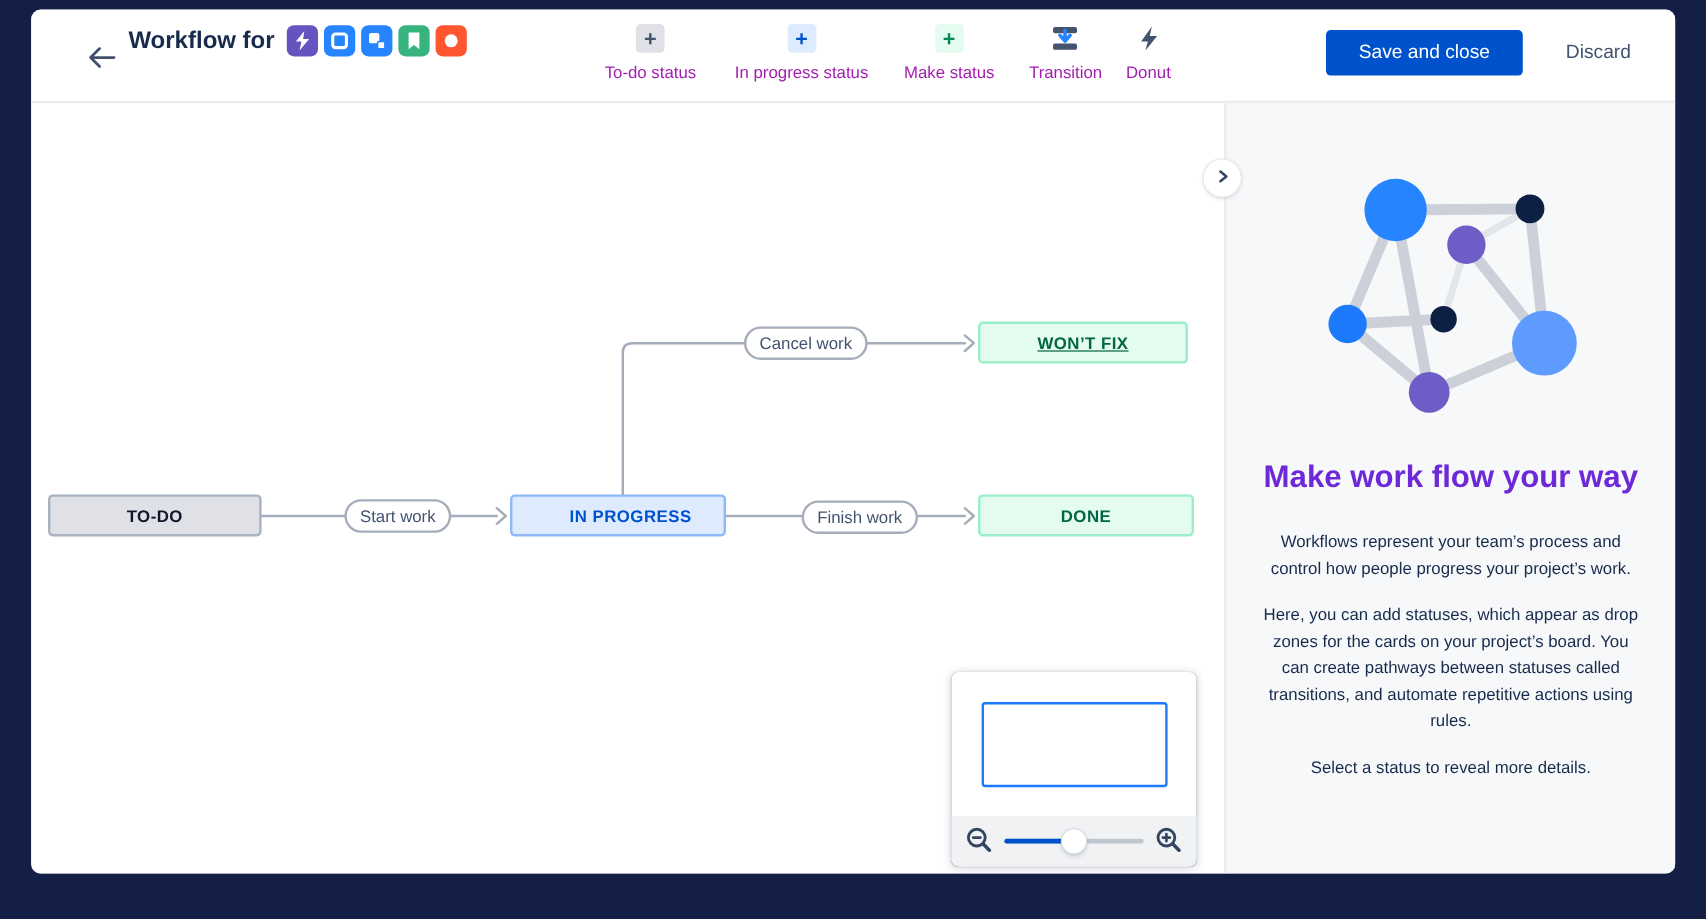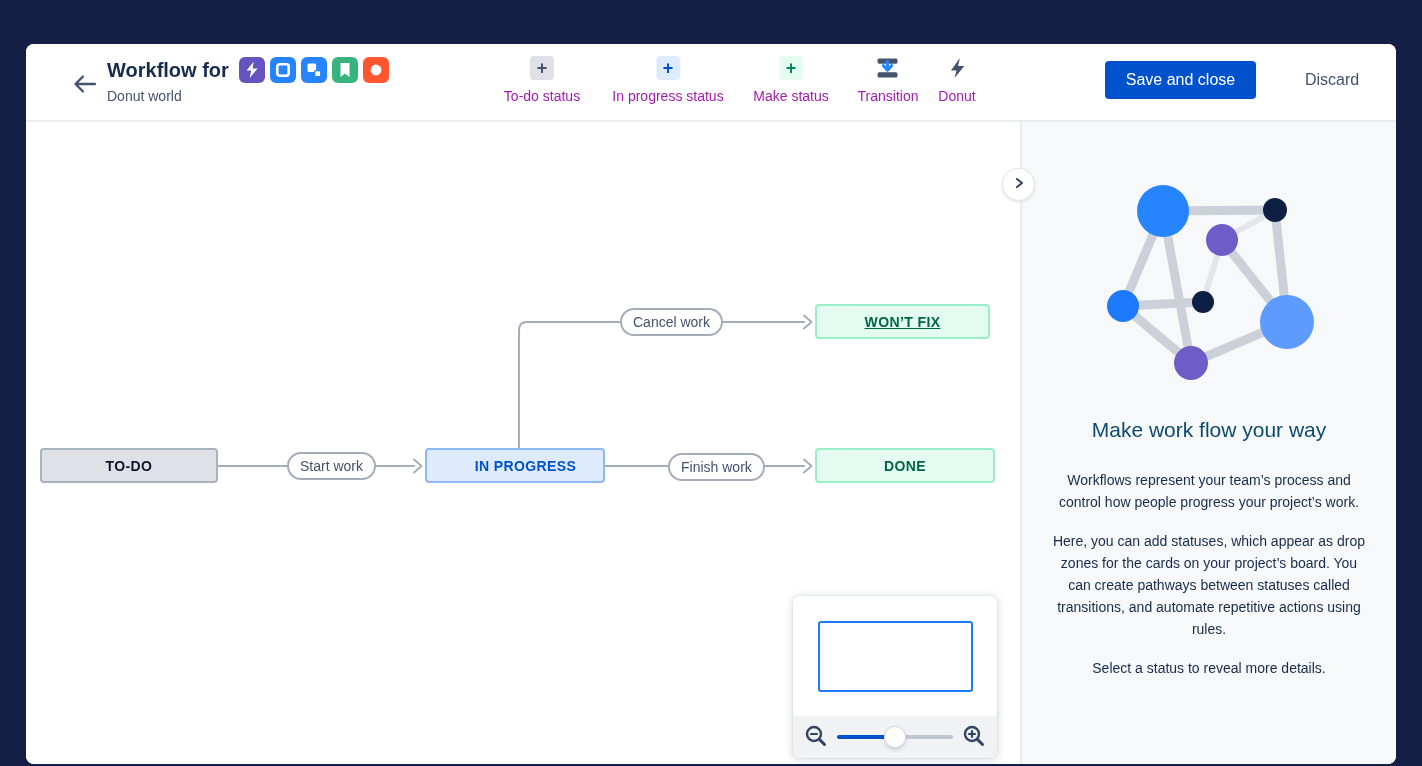--- a/index.html
+++ b/index.html
@@ -5,21 +5,21 @@
   * { box-sizing: border-box; }
   html,body { margin:0; padding:0; }
   body {
     width:1422px; height:766px; position:relative;
     background:#131f45; overflow:hidden;
     font-family:"Liberation Sans", sans-serif;
     -webkit-font-smoothing:antialiased;
   }
   .app {
     position:absolute; left:26px; top:8px; width:1370px; height:720px;
-    background:#ffffff; border-radius:8px; overflow:hidden;margin-top:36px;
+    background:#ffffff; border-radius:8px; overflow:hidden;
   }
 
   
   .topbar {
     position:absolute; left:0; top:0; right:0; height:78px;
     background:#fff; border-bottom:2px solid #EBECF0; z-index:20;
   }
   .back-btn {
     position:absolute; left:44px; top:26px; width:30px; height:30px;
     background:transparent; border:none; padding:0; cursor:pointer;
@@ -47,21 +47,21 @@
     width:24px; height:24px; border-radius:4px;
     display:flex; align-items:center; justify-content:center;
     font-size:18px; font-weight:bold; line-height:1;
   }
   .ti-todo { background:#DFE1E6; color:#42526E; }
   .ti-prog { background:#DEEBFF; color:#0052CC; }
   .ti-done { background:#E3FCEF; color:#00875A; }
   .tool-label { font-size:14px; color:#a21caf; white-space:nowrap; }
 
   .save-btn {
-    position:absolute; left:1079px; top:17px; width:151px; height:38px;
+    position:absolute; left:1079px; top:17px; width:164px; height:38px;
     background:#0052CC; color:#fff; font-size:16px; font-weight:500;
     border:none; border-radius:4px; cursor:pointer;
     font-family:"Liberation Sans", sans-serif;
   }
   .discard-btn {
     position:absolute; left:1245px; top:17px; width:122px; height:38px;
     background:transparent; color:#42526E; font-size:16px; font-weight:500;
     border:none; border-radius:4px; cursor:pointer;
     font-family:"Liberation Sans", sans-serif;
   }
@@ -118,21 +118,21 @@
     background:#F7F8F9; border-left:2px solid #EBECF0;
   }
   .collapse-btn {
     position:absolute; left:976px; top:124px; width:33px; height:33px;
     background:#fff; border:1px solid #E4E6EA; border-radius:50%;
     box-shadow:0 1px 3px rgba(9,30,66,0.12); cursor:pointer; z-index:30;
     display:flex; align-items:center; justify-content:center; padding:0;
   }
   .illustration { position:absolute; left:62px; top:56px; }
   .sb-content { position:absolute; left:28px; right:28px; top:296px; text-align:center; }
-  .sb-heading { font-size:21px; font-weight:normal; color:#0c4a6e; margin:0 0 27px 0; }
+  .sb-heading { font-size:26px; font-weight:bold; color:#6d28d9; margin:0 0 27px 0; }
   .sb-content p { font-size:14px; line-height:22px; color:#172B4D; margin:0 0 17px 0; }
   .sb-content p:last-child { margin-bottom:0; }
 </style>
 </head>
 <body>
 
 <div class="app">
 
   <header class="topbar">
     <button class="back-btn">
@@ -168,21 +168,20 @@
                 <path d="M2.5 1 H11.5 V15 L7 11.4 L2.5 15 Z" fill="#fff"></path>
               </svg>
           </span>
           <span class="pic pic-circle">
             <svg width="14" height="14" viewBox="0 0 14 14">
                 <circle cx="7" cy="7" r="5.4" fill="#fff"></circle>
               </svg>
           </span>
         </div>
       </div>
-      <div class="subtitle">Donut world</div>
     </div>
 
     <button class="tool" style="left:516px">
       <span class="tool-icon ti-todo">+</span>
       <span class="tool-label">To-do status</span>
     </button>
     <button class="tool" style="left:642px">
       <span class="tool-icon ti-prog">+</span>
       <span class="tool-label">In progress status</span>
     </button>

